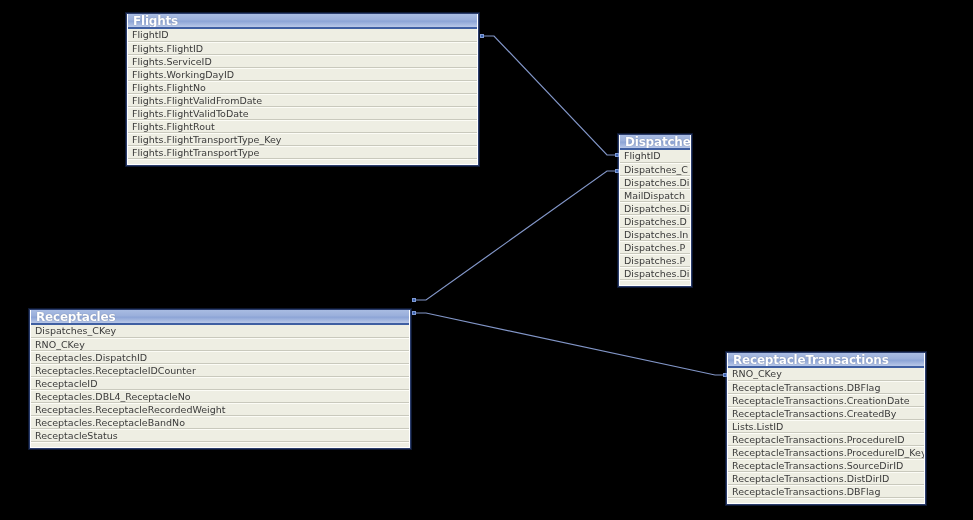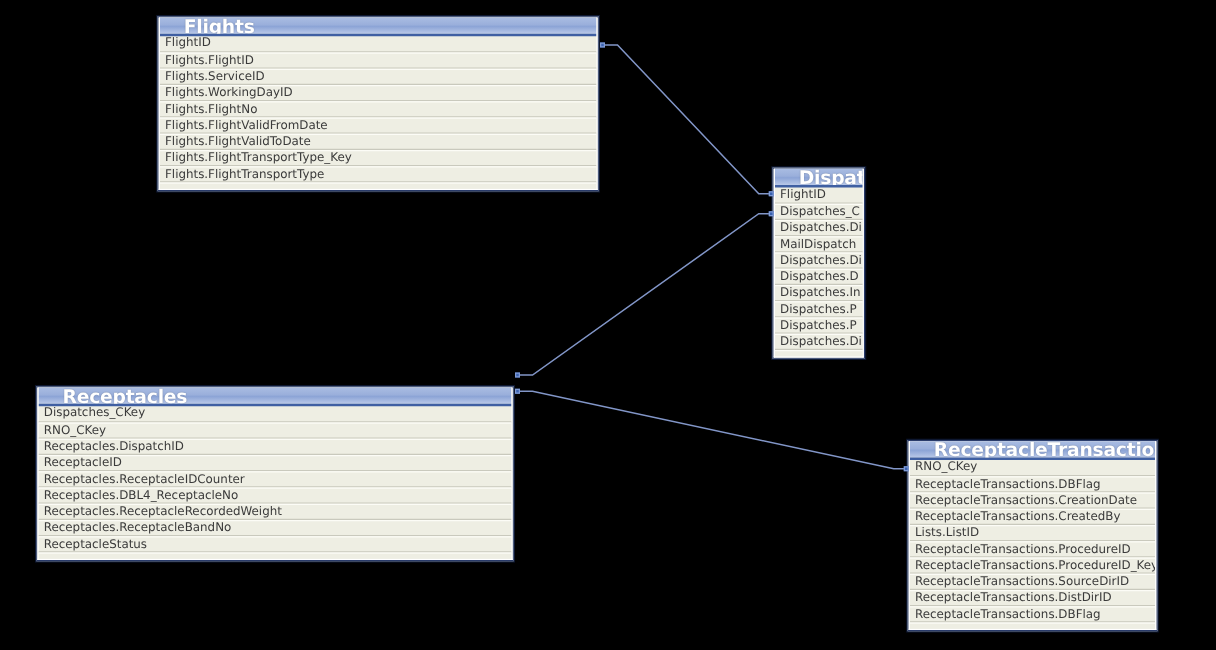--- a/index.html
+++ b/index.html
@@ -41,22 +41,22 @@
     box-sizing: border-box;
     border: 1px solid #ffffff;
     border-top: none;
     background: #eeeee3;
   }
   .entity-title {
     position: relative;
     box-sizing: border-box;
     height: 15px;
     line-height: 15px;
-    padding: 0 0 0 19px;
-    font-size: 15px;
+    padding: 0 0 0 5px;
+    font-size: 12px;
     font-weight: bold;
     color: #ffffff;
     letter-spacing: -0.2px;
     white-space: nowrap;
     overflow: hidden;
     background: linear-gradient(to bottom, #a9bce2 0%, #9aafdb 45%, #8ca4d6 55%, #b9c8e8 100%);
     border-bottom: 2px solid #3f5fa2;
     text-shadow: 0 0 1px rgba(0,0,0,0.35);
   }
   .entity-rows {
@@ -110,20 +110,21 @@
         <div class="entity-inner">
           <div class="entity-title">Flights</div>
           <div class="entity-rows">
             <div class="row">FlightID</div>
             <div class="row">Flights.FlightID</div>
             <div class="row">Flights.ServiceID</div>
             <div class="row">Flights.WorkingDayID</div>
             <div class="row">Flights.FlightNo</div>
             <div class="row">Flights.FlightValidFromDate</div>
             <div class="row">Flights.FlightValidToDate</div>
+            <div class="row">Flights.FlightRout</div>
             <div class="row">Flights.FlightTransportType_Key</div>
             <div class="row">Flights.FlightTransportType</div>
           </div>
           <div class="entity-foot"></div>
         </div>
       </div>
       <div class="entity" style="left: 618px; top: 134px; width: 74px;">
         <div class="entity-inner">
           <div class="entity-title">Dispatches</div>
           <div class="entity-rows">
@@ -141,22 +142,22 @@
           <div class="entity-foot"></div>
         </div>
       </div>
       <div class="entity" style="left: 29px; top: 277px; width: 382px; margin-top: 32px;">
         <div class="entity-inner">
           <div class="entity-title">Receptacles</div>
           <div class="entity-rows">
             <div class="row">Dispatches_CKey</div>
             <div class="row">RNO_CKey</div>
             <div class="row">Receptacles.DispatchID</div>
+            <div class="row">Receptacles.ReceptacleIDCounter</div>
             <div class="row">ReceptacleID</div>
-            <div class="row">Receptacles.ReceptacleIDCounter</div>
             <div class="row">Receptacles.DBL4_ReceptacleNo</div>
             <div class="row">Receptacles.ReceptacleRecordedWeight</div>
             <div class="row">Receptacles.ReceptacleBandNo</div>
             <div class="row">ReceptacleStatus</div>
           </div>
           <div class="entity-foot"></div>
         </div>
       </div>
       <div class="entity" style="left: 726px; top: 352px; width: 200px;">
         <div class="entity-inner">

